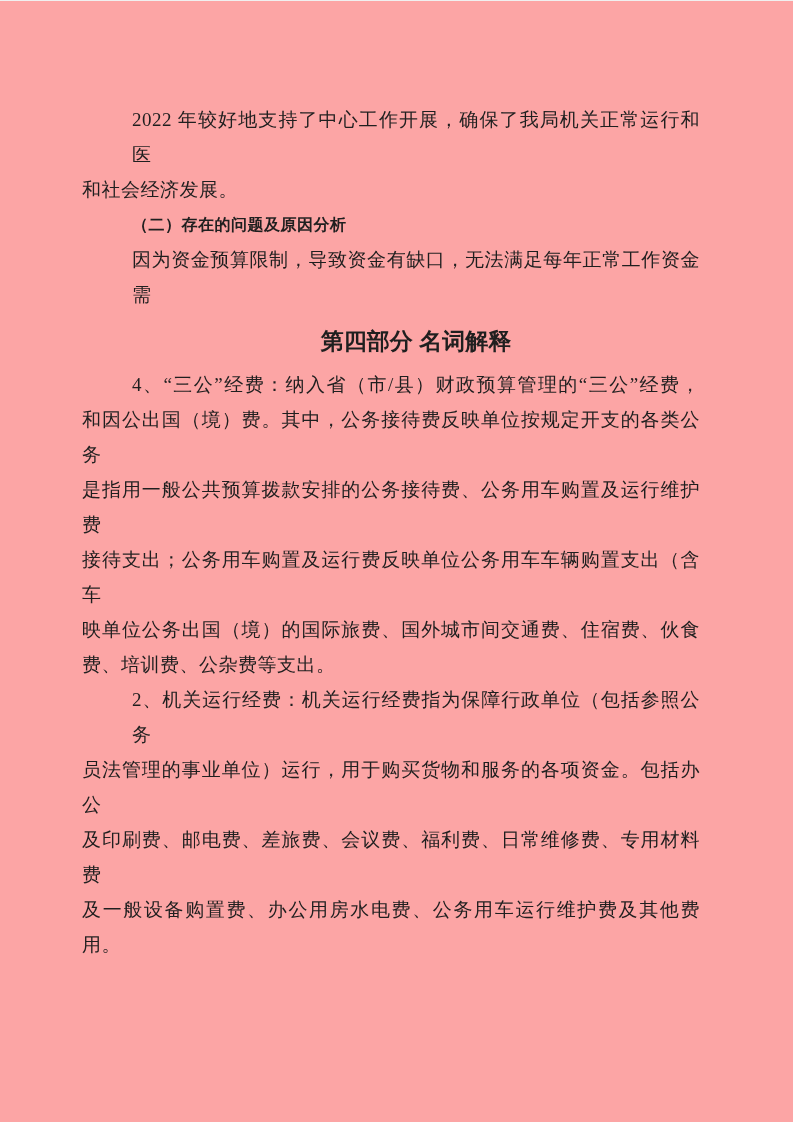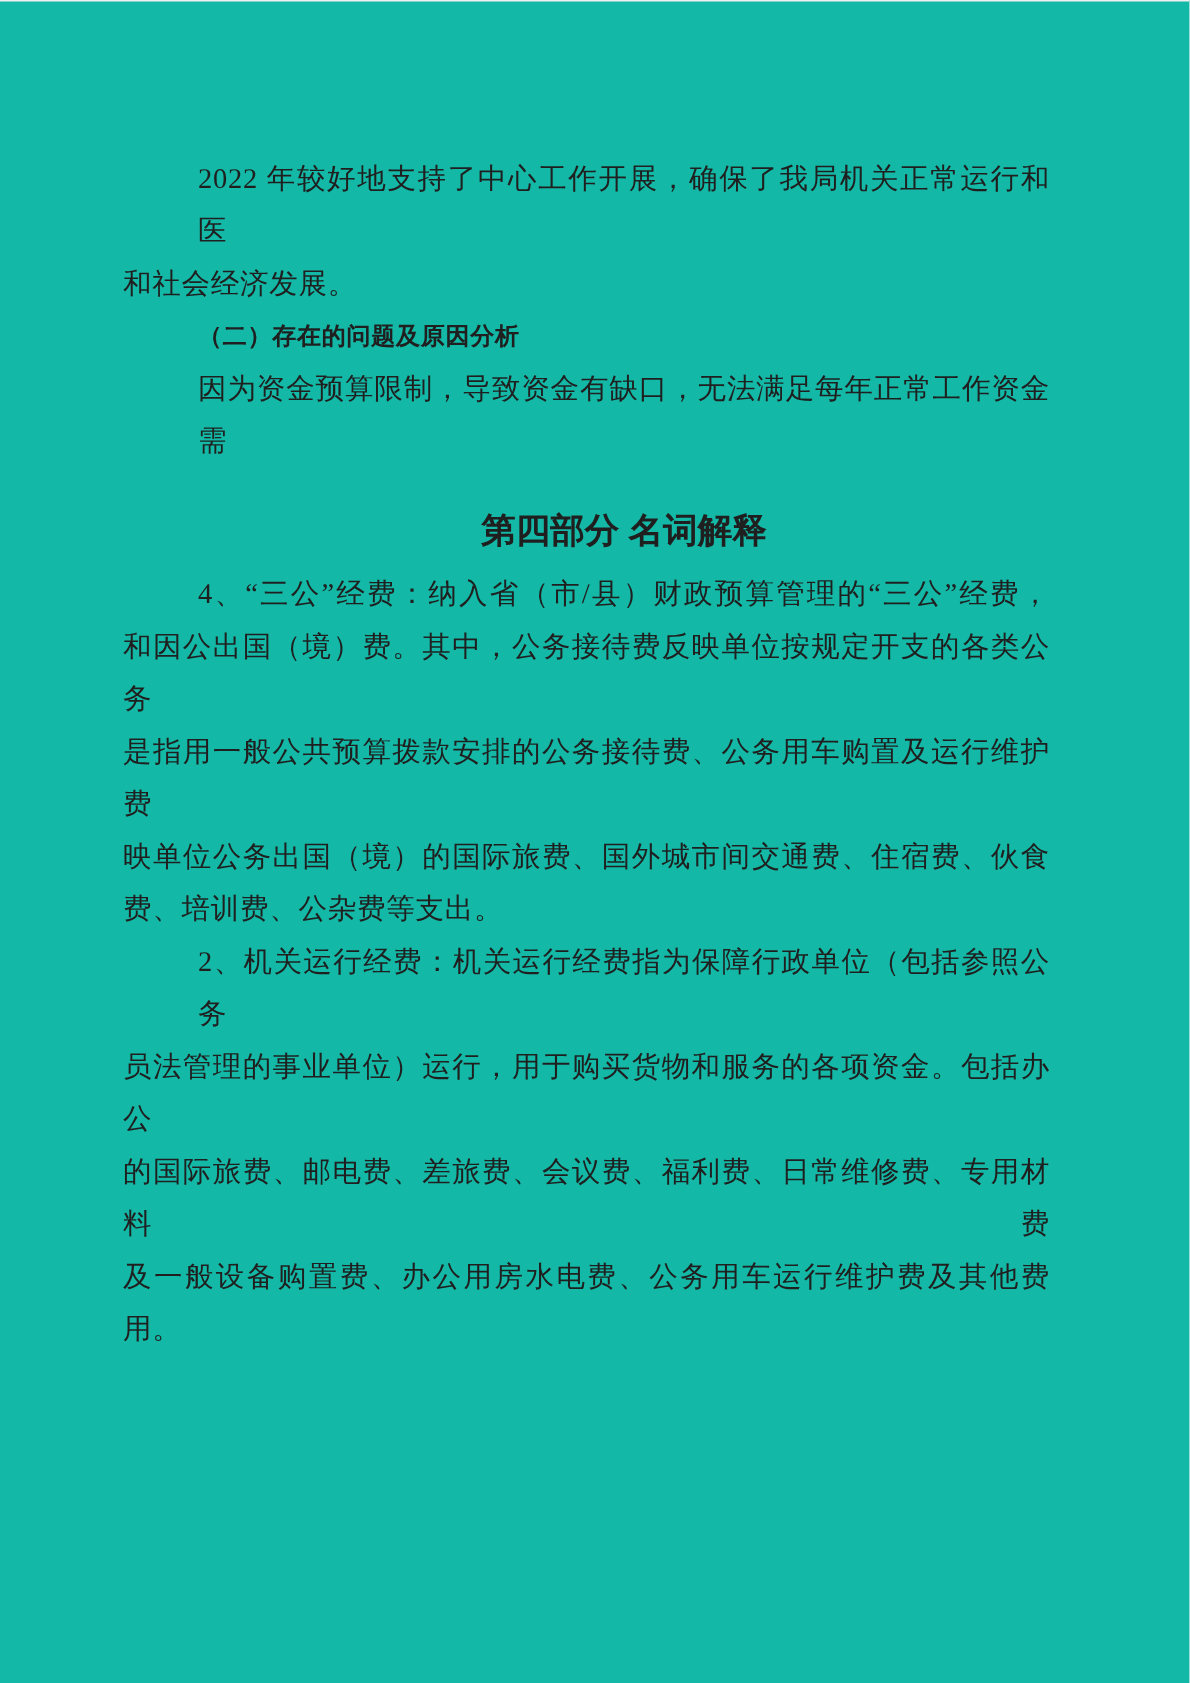--- a/index.html
+++ b/index.html
@@ -5,21 +5,21 @@
   * { box-sizing: border-box; }
   html, body {
     margin: 0;
     padding: 0;
     background: #ffffff;
   }
   .page {
     position: relative;
     width: 793px;
     height: 1122px;
-    background: #14b8a6;
+    background: #fca5a5;
     color: #1f1f1f;
     overflow: hidden;
     padding: 101px 93px 0 82px;
     border-top: 1px solid #f0f0f0;
     font-family: "Liberation Serif", "DejaVu Serif", serif;
   }
   .line {
     font-size: 19px;
     line-height: 35px;
     text-align: justify;
@@ -43,21 +43,21 @@
   .section-title {
     font-family: "Liberation Sans", "DejaVu Sans", sans-serif;
     font-weight: 700;
     font-size: 23px;
     line-height: 35px;
     text-align: center;
     position: relative;
     left: 25px;
   }
   .section-title.part4 {
-    margin-top: 24px;
+    margin-top: 12px;
     margin-bottom: 8px;
   }
 </style>
 </head>
 <body>
 
 <div class="page">
 
   <div class="paragraph">
     <div class="line first">2022 年较好地支持了中心工作开展，确保了我局机关正常运行和医</div>
@@ -69,24 +69,25 @@
   <div class="paragraph">
     <div class="line first">因为资金预算限制，导致资金有缺口，无法满足每年正常工作资金需</div>
   </div>
 
   <div class="section-title part4">第四部分 名词解释</div>
 
   <div class="paragraph">
     <div class="line first">4、“三公”经费：纳入省（市/县）财政预算管理的“三公”经费，</div>
     <div class="line">和因公出国（境）费。其中，公务接待费反映单位按规定开支的各类公务</div>
     <div class="line">是指用一般公共预算拨款安排的公务接待费、公务用车购置及运行维护费</div>
+    <div class="line">接待支出；公务用车购置及运行费反映单位公务用车车辆购置支出（含车</div>
     <div class="line">映单位公务出国（境）的国际旅费、国外城市间交通费、住宿费、伙食</div>
     <div class="line last">费、培训费、公杂费等支出。</div>
   </div>
 
   <div class="paragraph">
     <div class="line first">2、机关运行经费：机关运行经费指为保障行政单位（包括参照公务</div>
     <div class="line">员法管理的事业单位）运行，用于购买货物和服务的各项资金。包括办公</div>
-    <div class="line">的国际旅费、邮电费、差旅费、会议费、福利费、日常维修费、专用材料费</div>
+    <div class="line">及印刷费、邮电费、差旅费、会议费、福利费、日常维修费、专用材料费</div>
     <div class="line last">及一般设备购置费、办公用房水电费、公务用车运行维护费及其他费用。</div>
   </div>
 
 </div>
 
 </body></html>

